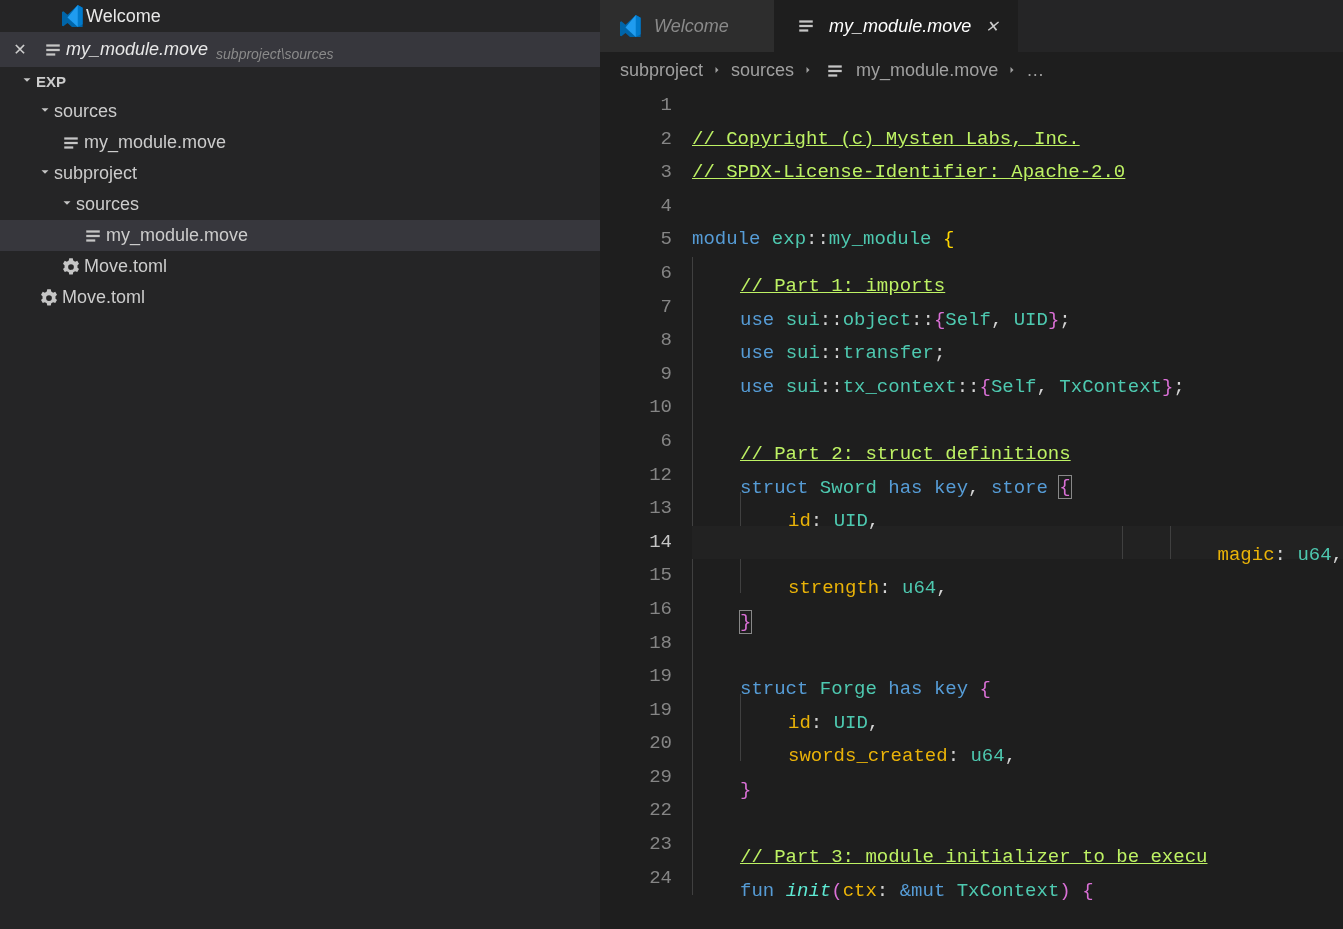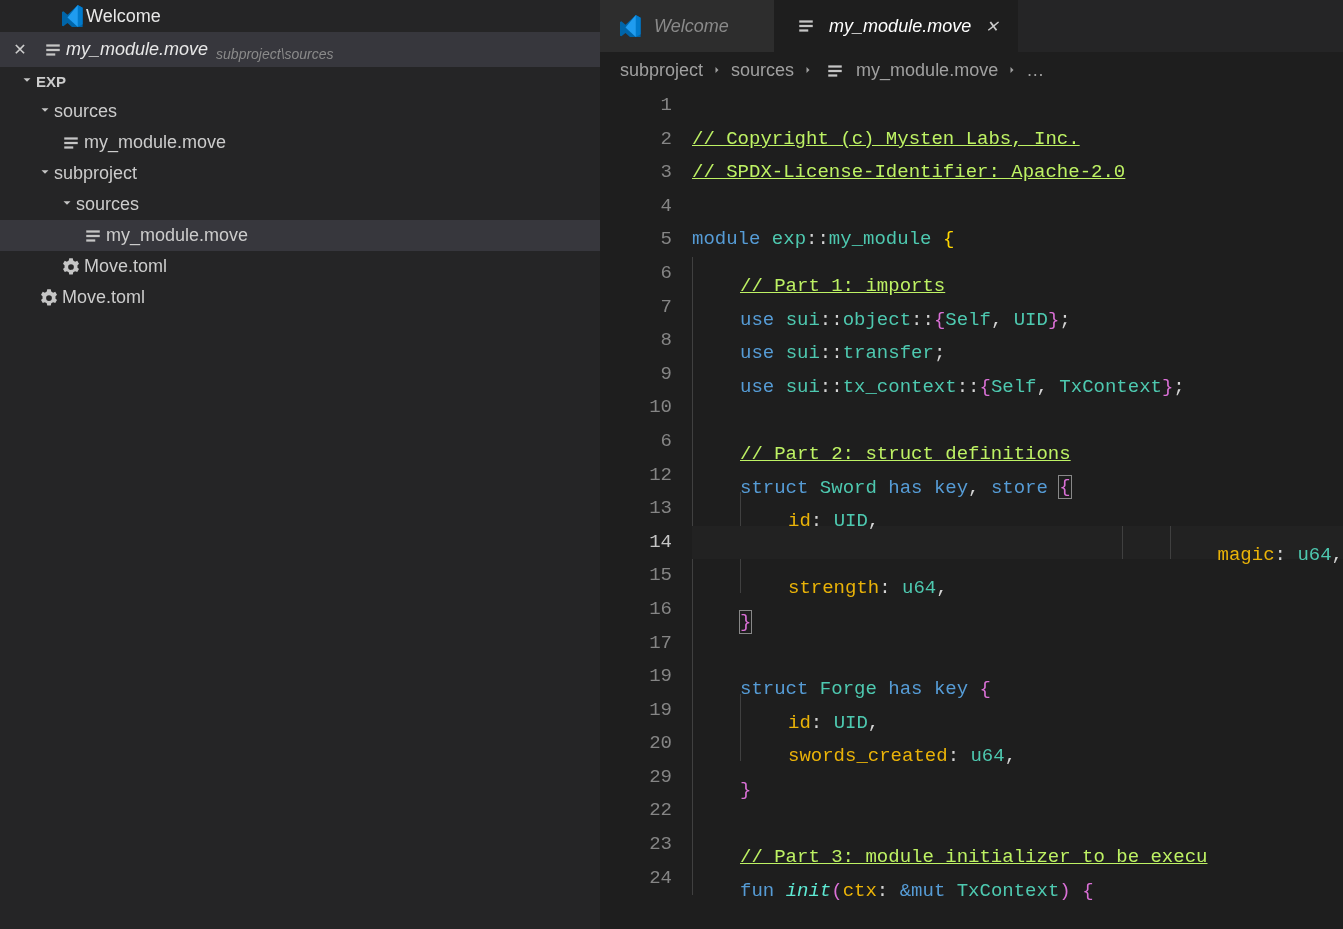--- a/index.html
+++ b/index.html
@@ -356,21 +356,21 @@
         <div class="ln">7</div>
         <div class="ln">8</div>
         <div class="ln">9</div>
         <div class="ln">10</div>
         <div class="ln">6</div>
         <div class="ln">12</div>
         <div class="ln">13</div>
         <div class="ln current">14</div>
         <div class="ln">15</div>
         <div class="ln">16</div>
-        <div class="ln">17</div>
+        <div class="ln">18</div>
         <div class="ln">19</div>
         <div class="ln">19</div>
         <div class="ln">20</div>
         <div class="ln">29</div>
         <div class="ln">22</div>
         <div class="ln">23</div>
         <div class="ln">24</div>
       </div>
     <div class="code" id="code"><div class="code-line">&nbsp;</div><div class="code-line"><span class="c-comment">// Copyright (c) Mysten Labs, Inc.</span></div><div class="code-line"><span class="c-comment">// SPDX-License-Identifier: Apache-2.0</span></div><div class="code-line">&nbsp;</div><div class="code-line"><span class="c-kw">module</span><span class="c-plain"> </span><span class="c-ns">exp</span><span class="c-punct">::</span><span class="c-ns">my_module</span><span class="c-plain"> </span><span class="c-brace3">{</span></div><div class="code-line"><span class="ig" style="padding-left:47px"></span><span class="c-comment">// Part 1: imports</span></div><div class="code-line"><span class="ig" style="padding-left:47px"></span><span class="c-kw">use</span><span class="c-plain"> </span><span class="c-ns">sui</span><span class="c-punct">::</span><span class="c-ns">object</span><span class="c-punct">::</span><span class="c-brace">{</span><span class="c-type">Self</span><span class="c-punct">, </span><span class="c-type">UID</span><span class="c-brace">}</span><span class="c-punct">;</span></div><div class="code-line"><span class="ig" style="padding-left:47px"></span><span class="c-kw">use</span><span class="c-plain"> </span><span class="c-ns">sui</span><span class="c-punct">::</span><span class="c-ns">transfer</span><span class="c-punct">;</span></div><div class="code-line"><span class="ig" style="padding-left:47px"></span><span class="c-kw">use</span><span class="c-plain"> </span><span class="c-ns">sui</span><span class="c-punct">::</span><span class="c-ns">tx_context</span><span class="c-punct">::</span><span class="c-brace">{</span><span class="c-type">Self</span><span class="c-punct">, </span><span class="c-type">TxContext</span><span class="c-brace">}</span><span class="c-punct">;</span></div><div class="code-line"><span class="ig" style="padding-left:47px"></span></div><div class="code-line"><span class="ig" style="padding-left:47px"></span><span class="c-comment">// Part 2: struct definitions</span></div><div class="code-line"><span class="ig" style="padding-left:47px"></span><span class="c-kw">struct</span><span class="c-plain"> </span><span class="c-type">Sword</span><span class="c-plain"> </span><span class="c-kw">has</span><span class="c-plain"> </span><span class="c-kw">key</span><span class="c-punct">, </span><span class="c-kw">store</span><span class="c-plain"> </span><span class="c-brace bracket-match">{</span></div><div class="code-line"><span class="ig" style="padding-left:47px"></span><span class="ig" style="padding-left:47px"></span><span class="c-ident">id</span><span class="c-punct">: </span><span class="c-type">UID</span><span class="c-punct">,</span></div><div class="code-line current"><span class="ig" style="padding-left:47px"></span><span class="ig" style="padding-left:47px"></span><span class="c-ident">magic</span><span class="c-punct">: </span><span class="c-type">u64</span><span class="c-punct">,</span></div><div class="code-line"><span class="ig" style="padding-left:47px"></span><span class="ig" style="padding-left:47px"></span><span class="c-ident">strength</span><span class="c-punct">: </span><span class="c-type">u64</span><span class="c-punct">,</span></div><div class="code-line"><span class="ig" style="padding-left:47px"></span><span class="c-brace bracket-match">}</span></div><div class="code-line"><span class="ig" style="padding-left:47px"></span></div><div class="code-line"><span class="ig" style="padding-left:47px"></span><span class="c-kw">struct</span><span class="c-plain"> </span><span class="c-type">Forge</span><span class="c-plain"> </span><span class="c-kw">has</span><span class="c-plain"> </span><span class="c-kw">key</span><span class="c-plain"> </span><span class="c-brace">{</span></div><div class="code-line"><span class="ig" style="padding-left:47px"></span><span class="ig" style="padding-left:47px"></span><span class="c-ident">id</span><span class="c-punct">: </span><span class="c-type">UID</span><span class="c-punct">,</span></div><div class="code-line"><span class="ig" style="padding-left:47px"></span><span class="ig" style="padding-left:47px"></span><span class="c-ident">swords_created</span><span class="c-punct">: </span><span class="c-type">u64</span><span class="c-punct">,</span></div><div class="code-line"><span class="ig" style="padding-left:47px"></span><span class="c-brace">}</span></div><div class="code-line"><span class="ig" style="padding-left:47px"></span></div><div class="code-line"><span class="ig" style="padding-left:47px"></span><span class="c-comment">// Part 3: module initializer to be execu</span></div><div class="code-line"><span class="ig" style="padding-left:47px"></span><span class="c-kw">fun</span><span class="c-plain"> </span><span class="c-func">init</span><span class="c-brace">(</span><span class="c-ident">ctx</span><span class="c-punct">: </span><span class="c-kw">&amp;mut</span><span class="c-plain"> </span><span class="c-type">TxContext</span><span class="c-brace">)</span><span class="c-plain"> </span><span class="c-brace">{</span></div></div>
   </div>

